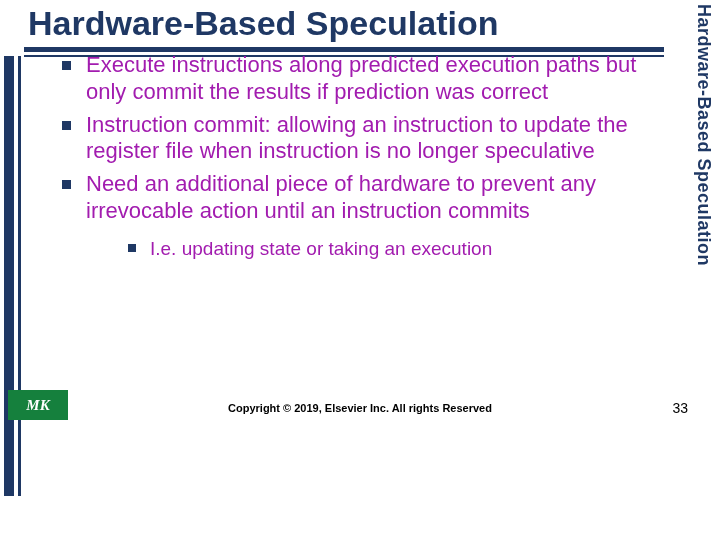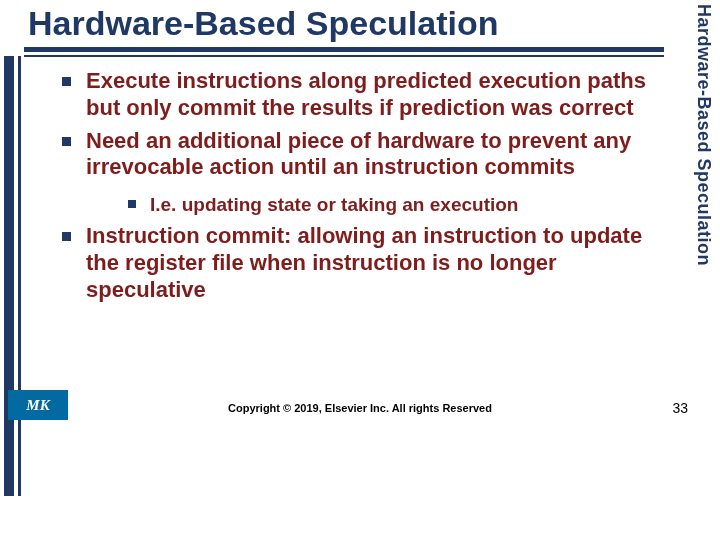--- a/index.html
+++ b/index.html
@@ -73,24 +73,23 @@
     writing-mode: vertical-rl;
     text-orientation: mixed;
     font-size: 18px;
     font-weight: bold;
     color: #1f3864;
     letter-spacing: 0.5px;
   }
   .content {
     position: absolute;
     left: 58px;
-    top: 68px;
+    top: 52px;
     width: 620px;
-    color: #7f1d1d;
-    font-weight: bold;
+    color: #a21caf;
   }
   ul.main {
     list-style: none;
     padding: 0;
     margin: 0;
   }
   ul.main > li {
     position: relative;
     padding-left: 28px;
     font-size: 22px;
@@ -132,21 +131,21 @@
     bottom: 0;
     width: 720px;
     height: 40px;
   }
   .logo {
     position: absolute;
     left: 8px;
     bottom: 6px;
     width: 60px;
     height: 30px;
-    background: #0369a1;
+    background: #15803d;
     display: flex;
     align-items: center;
     justify-content: center;
   }
   .logo-text {
     color: #fff;
     font-size: 15px;
     font-family: Georgia, 'Times New Roman', serif;
     font-style: italic;
     font-weight: bold;
@@ -181,27 +180,27 @@
   </div>
 
   <div class="left-accent-thick"></div>
   <div class="left-accent-thin"></div>
 
   <div class="side-label">Hardware-Based Speculation</div>
 
   <div class="content">
     <ul class="main">
       <li>Execute instructions along predicted execution paths but only commit the results if prediction was correct</li>
+      <li>Instruction commit:  allowing an instruction to update the register file when instruction is no longer speculative</li>
       <li>
         <span>Need an additional piece of hardware to prevent any irrevocable action until an instruction commits</span>
         <ul class="sub">
           <li>I.e. updating state or taking an execution</li>
         </ul>
       </li>
-      <li>Instruction commit:  allowing an instruction to update the register file when instruction is no longer speculative</li>
     </ul>
   </div>
 
   <div class="footer">
     <div class="logo">
       <span class="logo-text">MK</span>
     </div>
     <div class="copyright">Copyright © 2019, Elsevier Inc. All rights Reserved</div>
     <div class="page-num">33</div>
   </div>

